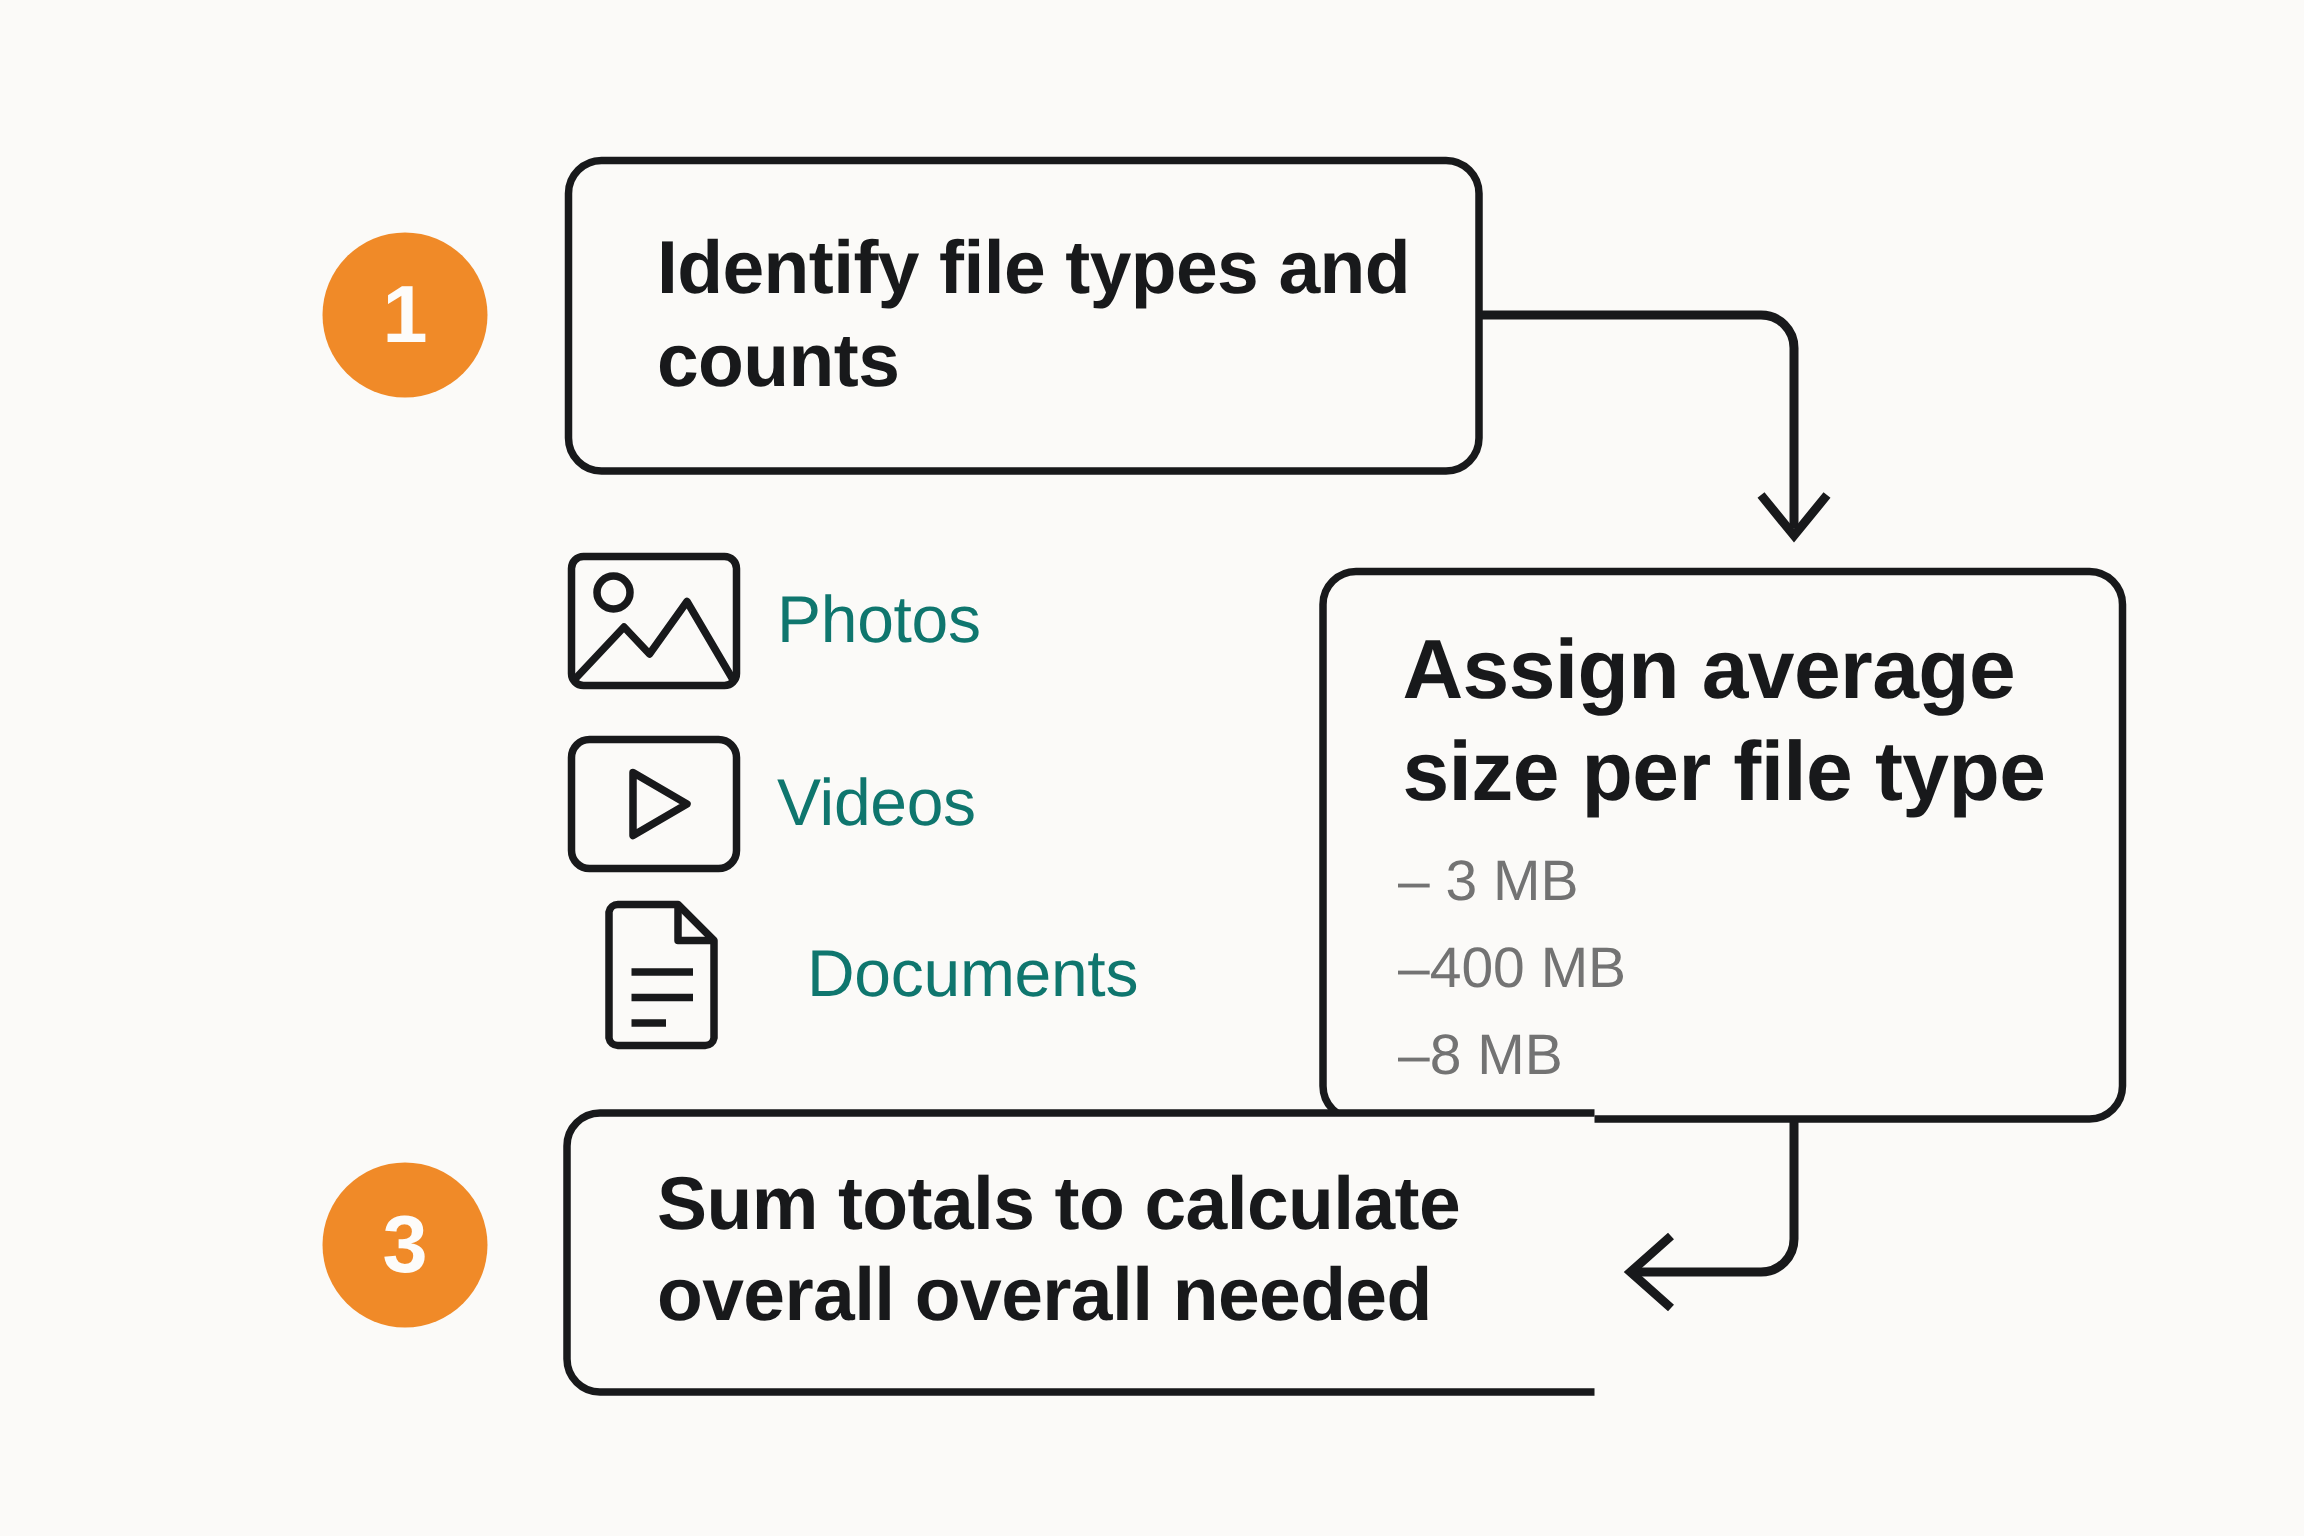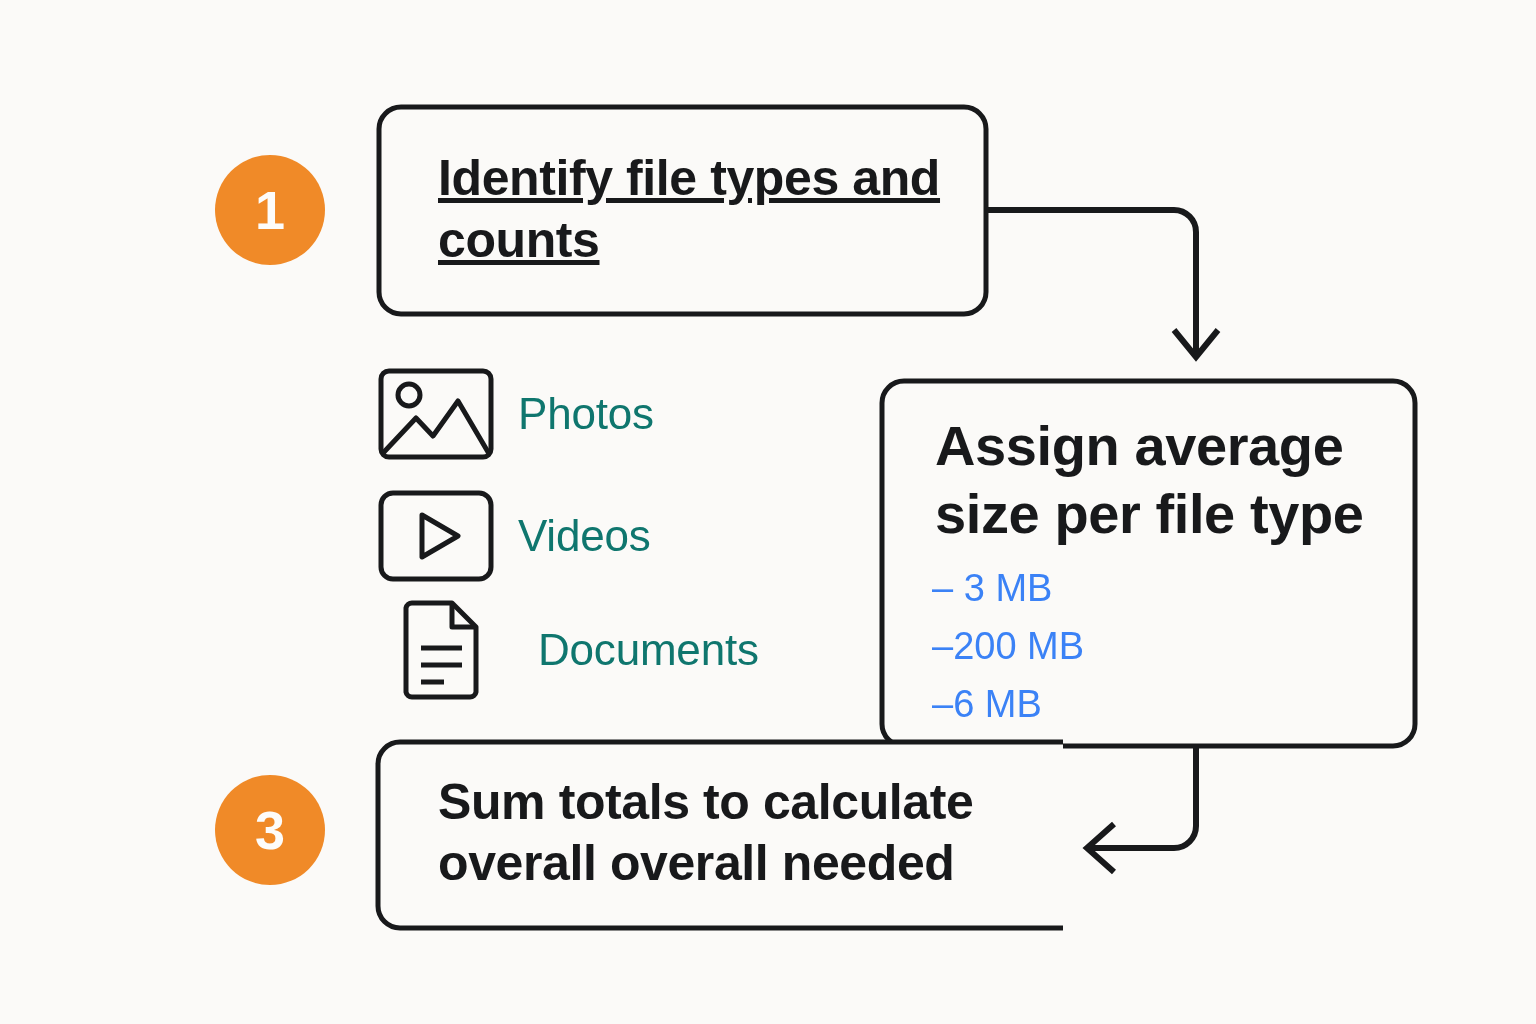--- a/index.html
+++ b/index.html
@@ -50,35 +50,34 @@
     font-weight: bold;
     letter-spacing: -0.4px;
   }
 
   #box1-text {
     left: 438px;
     top: 148px;
     width: 520px;
     font-size: 50px;
     line-height: 1.23;
-    text-decoration: underline;
   }
   #box2-text {
     left: 935px;
     top: 412px;
     width: 470px;
     font-size: 56px;
     line-height: 1.22;
   }
   #box2-list {
     position: absolute;
     left: 932px;
     top: 560px;
     width: 440px;
-    color: #3b82f6;
+    color: #737373;
     font-size: 38px;
     line-height: 1.52;
     font-weight: normal;
   }
   #box2-list .li { white-space: pre; }
   #box3-text {
     left: 438px;
     top: 772px;
     width: 640px;
     font-size: 50px;
@@ -138,22 +137,22 @@
   <div class="badge" id="badge-3">
     <span>3</span>
   </div>
 
   <div class="box-text box-title" id="box1-text">Identify file types and counts</div>
 
   <div class="box-text box-title" id="box2-text">Assign average size per file type</div>
 
   <div id="box2-list">
     <div class="li">– 3 MB</div>
-    <div class="li">–200 MB</div>
-    <div class="li">–6 MB</div>
+    <div class="li">–400 MB</div>
+    <div class="li">–8 MB</div>
   </div>
 
   <div class="box-text box-title" id="box3-text">Sum totals to calculate overall overall needed</div>
 
   <div class="legend-row" id="legend-row-0">
     <span class="legend-icon">
       <svg width="116" height="92" viewBox="0 0 116 92">
         <rect x="3" y="3" width="110" height="86" rx="8" ry="8" fill="none" stroke="#18191b" stroke-width="5"></rect>
         <circle cx="31" cy="27" r="11" fill="none" stroke="#18191b" stroke-width="5"></circle>
         <path d="M 6 84 L 38 50 L 55 68 L 80 33 L 110 84" fill="none" stroke="#18191b" stroke-width="5" stroke-linejoin="round" stroke-linecap="round"></path>

